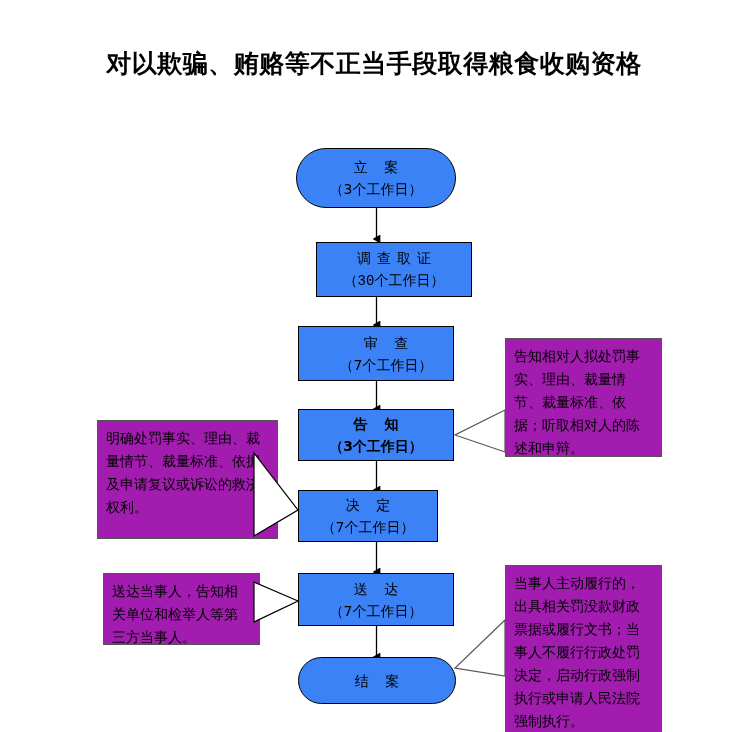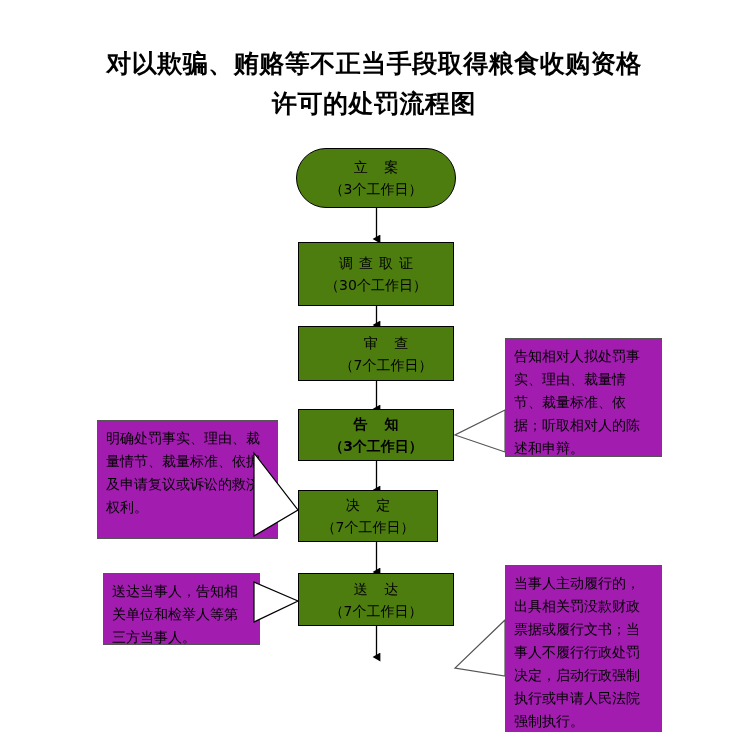--- a/index.html
+++ b/index.html
@@ -39,21 +39,21 @@
     left: 0;
     top: 0;
     width: 748px;
     height: 732px;
   }
 
   .node {
     position: absolute;
     box-sizing: border-box;
     border: 1px solid #000000;
-    background: #4d7c0f;
+    background: #3b82f6;
     display: flex;
     flex-direction: column;
     align-items: center;
     justify-content: center;
     font-size: 14px;
     line-height: 22px;
     color: #000000;
     text-align: center;
     z-index: 3;
   }
@@ -101,21 +101,20 @@
     height: 732px;
     z-index: 4;
     pointer-events: none;
   }
 </style>
 </head>
 <body>
 
 <div id="page-title">
   <span class="title-line">对以欺骗、贿赂等不正当手段取得粮食收购资格</span>
-  <span class="title-line">许可的处罚流程图</span>
 </div>
 
 <div class="flow-canvas">
 
   <svg class="connectors" viewBox="0 0 748 732" xmlns="http://www.w3.org/2000/svg">
     <defs>
       <marker id="arrowHead" markerWidth="9" markerHeight="9" refX="4.5" refY="4.5" orient="auto" markerUnits="userSpaceOnUse">
         <path d="M0,0.6 L9,0.6 L4.5,8.4 z" fill="#000000"></path>
       </marker>
     </defs>
@@ -127,21 +126,21 @@
       <line x1="376.5" y1="541" x2="376.5" y2="572"></line>
       <line x1="376.5" y1="626" x2="376.5" y2="657"></line>
     </g>
   </svg>
 
   <div class="node terminal" style="left:296px; top:148px; width:160px; height:60px;">
     <div class="node-title">立 案</div>
     <div class="node-sub">（3个工作日）</div>
   </div>
 
-  <div class="node" style="left:298px; top:242px; width:156px; height:64px;">
+  <div class="node" style="left:316px; top:242px; width:156px; height:55px;font-family:Liberation Mono, monospace;">
     <div class="node-title">调查取证</div>
     <div class="node-sub">（30个工作日）</div>
   </div>
 
   <div class="node" style="left:298px; top:326px; width:156px; height:55px;padding-left:20px;">
     <div class="node-title">审 查</div>
     <div class="node-sub">（7个工作日）</div>
   </div>
 
   <div class="node" style="left:298px; top:409px; width:156px; height:52px;font-weight:bold;">
@@ -152,20 +151,23 @@
   <div class="node" style="left:298px; top:490px; width:140px; height:52px;">
     <div class="node-title">决 定</div>
     <div class="node-sub">（7个工作日）</div>
   </div>
 
   <div class="node" style="left:298px; top:573px; width:156px; height:53px;">
     <div class="node-title">送 达</div>
     <div class="node-sub">（7个工作日）</div>
   </div>
 
+  <div class="node terminal" style="left:298px; top:657px; width:158px; height:47px; border-radius:24px;">
+    <div class="node-title">结 案</div>
+  </div>
 
   <div class="callout" style="left:505px; top:338px; width:157px; height:119px;">告知相对人拟处罚事实、理由、裁量情节、裁量标准、依据；听取相对人的陈述和申辩。</div>
 
   <div class="callout" style="left:97px; top:420px; width:181px; height:119px;">明确处罚事实、理由、裁量情节、裁量标准、依据及申请复议或诉讼的救济权利。</div>
 
   <div class="callout" style="left:103px; top:573px; width:157px; height:72px;">送达当事人，告知相关单位和检举人等第三方当事人。</div>
 
   <div class="callout" style="left:505px; top:533px; width:157px; height:172px;margin-top:32px;">当事人主动履行的，出具相关罚没款财政票据或履行文书；当事人不履行行政处罚决定，启动行政强制执行或申请人民法院强制执行。</div>
 
   <svg class="tails" viewBox="0 0 748 732" xmlns="http://www.w3.org/2000/svg">

